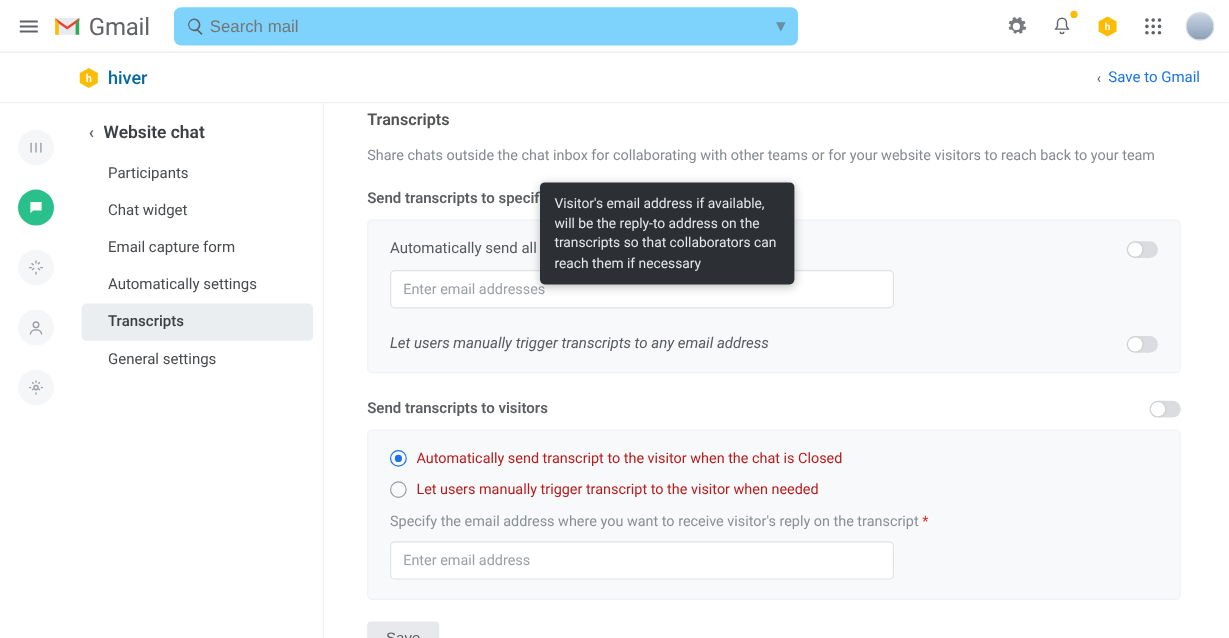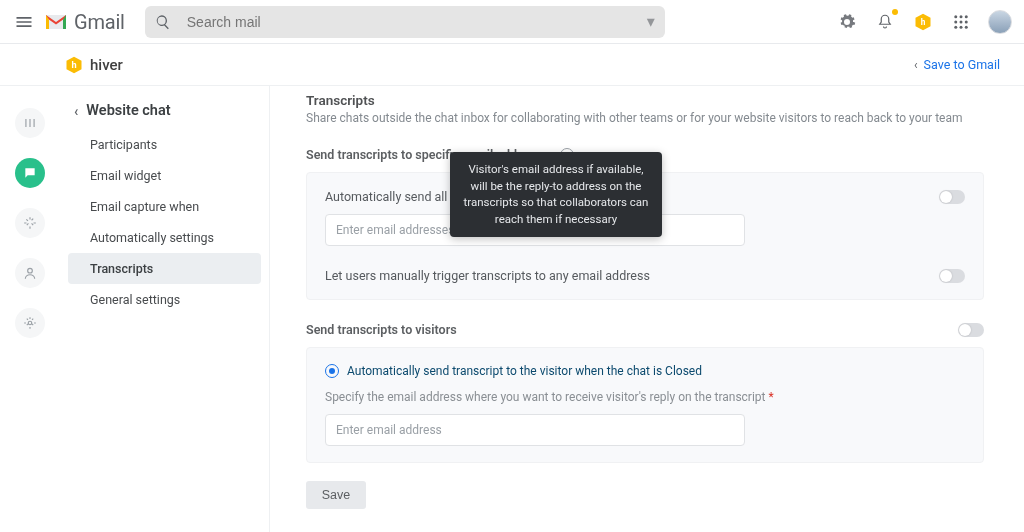--- a/index.html
+++ b/index.html
@@ -3,57 +3,57 @@
 <meta charset="utf-8">
 <style>
   * { box-sizing: border-box; margin: 0; padding: 0; }
   html, body { width: 1024px; height: 532px; font-family: 'Google Sans', Roboto, Arial, sans-serif; color: #5f6368; background: #fff; overflow: hidden; }
   
   .gh { height: 44px; display: flex; align-items: center; padding: 16px 12px; border-bottom: 1px solid #e8eaed; }
   .gh .menu { width: 24px; height: 24px; display:flex; align-items:center; justify-content:center; color:#5f6368; margin-right:8px; }
   .gh .logoM { display:flex; align-items:center; gap:6px; margin-right:20px; }
   .gh .logoM svg { width: 24px; height: 18px; }
   .gh .logoM span { font-size: 20px; color:#5f6368; letter-spacing:-0.2px; }
-  .gh .search { flex:0 0 520px; height:32px; background:#e5e5e5; border-radius:6px; display:flex; align-items:center; padding:0 10px; gap:16px; color:#5f6368; }
+  .gh .search { flex:0 0 520px; height:32px; background:#7dd3fc; border-radius:6px; display:flex; align-items:center; padding:0 10px; gap:4px; color:#5f6368; }
   .gh .search input { border:none; background:transparent; outline:none; flex:1; font-size:14px; color:#5f6368; }
   .gh .search .caret { margin-left:auto; opacity:.6; }
   .gh .spacer { flex:1; }
   .gh .right { display:flex; align-items:center; gap:16px; }
   .gh .icon { width:22px; height:22px; display:flex; align-items:center; justify-content:center; color:#5f6368; }
   .gh .hex { width:20px; height:20px; }
   .gh .avatar { width:24px; height:24px; border-radius:50%; background:linear-gradient(#c9d6e3,#8aa0b8); border:1px solid #dadce0; }
   
   .hb { height:42px; display:flex; align-items:center; padding:0 24px 0 64px; border-bottom:1px solid #eef0f2; }
   .hb .hlogo { display:flex; align-items:center; gap:6px; }
   .hb .hlogo svg { width:20px; height:20px; }
-  .hb .hlogo span { font-size:15px; color:#404040; font-weight:500; }
+  .hb .hlogo span { font-size:15px; color:#0369a1; font-weight:500; }
   .hb .back { margin-left:auto; display:flex; align-items:center; gap:6px; color:#1a73e8; font-size:12.5px; }
   .hb .back .chev { color:#5f6368; font-size:12px; }
   
   .main { display:flex; height:calc(532px - 44px - 42px); }
   .rail { width:60px; display:flex; flex-direction:column; align-items:center; gap:20px; padding-top:22px; }
   .railbtn { width:30px; height:30px; border-radius:50%; background:#f5f6f7; display:flex; align-items:center; justify-content:center; color:#9aa0a6; }
   .railbtn.active { background:#29c08b; color:#fff; }
   .nav { width:210px; border-right:1px solid #eef0f2; padding-top:16px; }
   .nav .title { display:flex; align-items:center; gap:8px; font-size:14.5px; font-weight:600; color:#3c4043; padding:0 14px 10px; }
   .nav .title .chev { color:#5f6368; font-size:14px; }
   .nav ul { list-style:none; }
   .nav li { font-size:12.5px; color:#484b4e; padding:8px 14px 8px 22px; border-radius:4px; margin:0 8px; }
   .nav li.sel { background:#ebeef1; color:#3c4043; font-weight:500; }
   .content { flex:1; padding:6px 40px 0 36px; position:relative; overflow:hidden; }
   .hdr { font-size:13.5px; font-weight:600; color:#505254; }
-  .sub { font-size:12px; color:#848a90; margin-top:3px; }
+  .sub { font-size:12px; color:#848a90; margin-top:14px; }
   .secTitle { font-size:12.5px; font-weight:600; color:#5c5f62; margin-top:22px; display:flex; align-items:center; gap:6px; }
   .info { width:14px; height:14px; border-radius:50%; border:1.5px solid #9aa0a6; display:inline-flex; align-items:center; justify-content:center; font-size:9px; color:#9aa0a6; font-style:italic; font-family:serif; }
   .card { background:#f8f9fb; border:1px solid #f0f1f3; border-radius:4px; margin-top:10px; padding:16px 18px; position:relative; }
   .row { display:flex; align-items:center; justify-content:space-between; font-size:12.5px; color:#565a5e; }
   .toggle { width:26px; height:14px; border-radius:999px; background:#dadce0; position:relative; flex-shrink:0; }
   .toggle::after { content:""; position:absolute; left:1px; top:1px; width:12px; height:12px; border-radius:50%; background:#fff; box-shadow:0 0 2px rgba(0,0,0,.2); }
   .input { width:420px; height:32px; border:1px solid #e0e2e5; border-radius:4px; background:#fff; padding:0 10px; font-size:12px; color:#9aa0a6; display:flex; align-items:center; margin-top:10px; }
-  .radio { display:flex; align-items:center; gap:8px; font-size:12px; color:#0c4a6e; margin-bottom:12px; }
+  .radio { display:flex; align-items:center; gap:8px; font-size:12px; color:#b91c1c; margin-bottom:12px; }
   .radio .dot { width:14px; height:14px; border-radius:50%; border:1.5px solid #9aa0a6; display:flex; align-items:center; justify-content:center; }
   .radio.sel .dot { border-color:#1a73e8; }
   .radio.sel .dot::after { content:""; width:6px; height:6px; border-radius:50%; background:#1a73e8; }
   .note { font-size:12px; color:#8a8f94; }
   .note .ast { color:#d93025; }
   .savebtn { margin-top:18px; width:60px; height:28px; border:none; background:#e7e9ec; color:#5c5f62; font-size:12.5px; border-radius:3px; }
   
   .tooltip { position:absolute; background:#2c2f33; color:#e6e8eb; font-size:11.5px; line-height:1.45; padding:9px 12px; border-radius:4px; width:212px; z-index:50; box-shadow:0 2px 8px rgba(0,0,0,.25); }
 </style>
 </head>
@@ -168,62 +168,66 @@
       </div>
   </div>
 
   <div class="nav">
     <div class="title">
       <span class="chev">‹</span>
       <span>Website chat</span>
     </div>
     <ul>
       <li>Participants</li>
-      <li>Email widget</li>
-      <li>Email capture when</li>
+      <li>Chat widget</li>
+      <li>Email capture form</li>
       <li>Automatically settings</li>
       <li class="sel">Transcripts</li>
       <li>General settings</li>
     </ul>
   </div>
 
   <div class="content">
     <div class="hdr">Transcripts</div>
     <div class="sub">Share chats outside the chat inbox for collaborating with other teams or for your website visitors to reach back to your team</div>
 
     <div class="secTitle">
       <span>Send transcripts to specific email addresses</span>
       <span class="info">i</span>
     </div>
 
     
-    <div class="tooltip" style="top:66px; left:180px;text-align:center;">Visitor's email address if available, will be the reply-to address on the transcripts so that collaborators can reach them if necessary</div>
+    <div class="tooltip" style="top:66px; left:180px;">Visitor's email address if available, will be the reply-to address on the transcripts so that collaborators can reach them if necessary</div>
 
     <div class="card">
       <div class="row">
         <span>Automatically send all transcripts to the</span>
         <span class="toggle"></span>
       </div>
       <div class="input">Enter email addresses</div>
-      <div class="row" style="margin-top:22px;">
+      <div class="row" style="margin-top:22px;font-style:italic;">
         <span>Let users manually trigger transcripts to any email address</span>
         <span class="toggle"></span>
       </div>
     </div>
 
     <div class="secTitle" style="justify-content:space-between;align-items:flex-end;">
       <span>Send transcripts to visitors</span>
       <span class="toggle"></span>
     </div>
 
     <div class="card">
       <div class="radio sel">
         <span class="dot"></span>
         <span>Automatically send transcript to the visitor when the chat is Closed</span>
       </div>
+      <div class="radio">
+        <span class="dot"></span>
+        <span>Let users manually trigger transcript to the visitor when needed</span>
+      </div>
       <div class="note">
         <span>Specify the email address where you want to receive visitor's reply on the transcript</span> <span class="ast">*</span>
       </div>
       <div class="input">Enter email address</div>
     </div>
 
     <button class="savebtn">Save</button>
   </div>
 </div>
 

